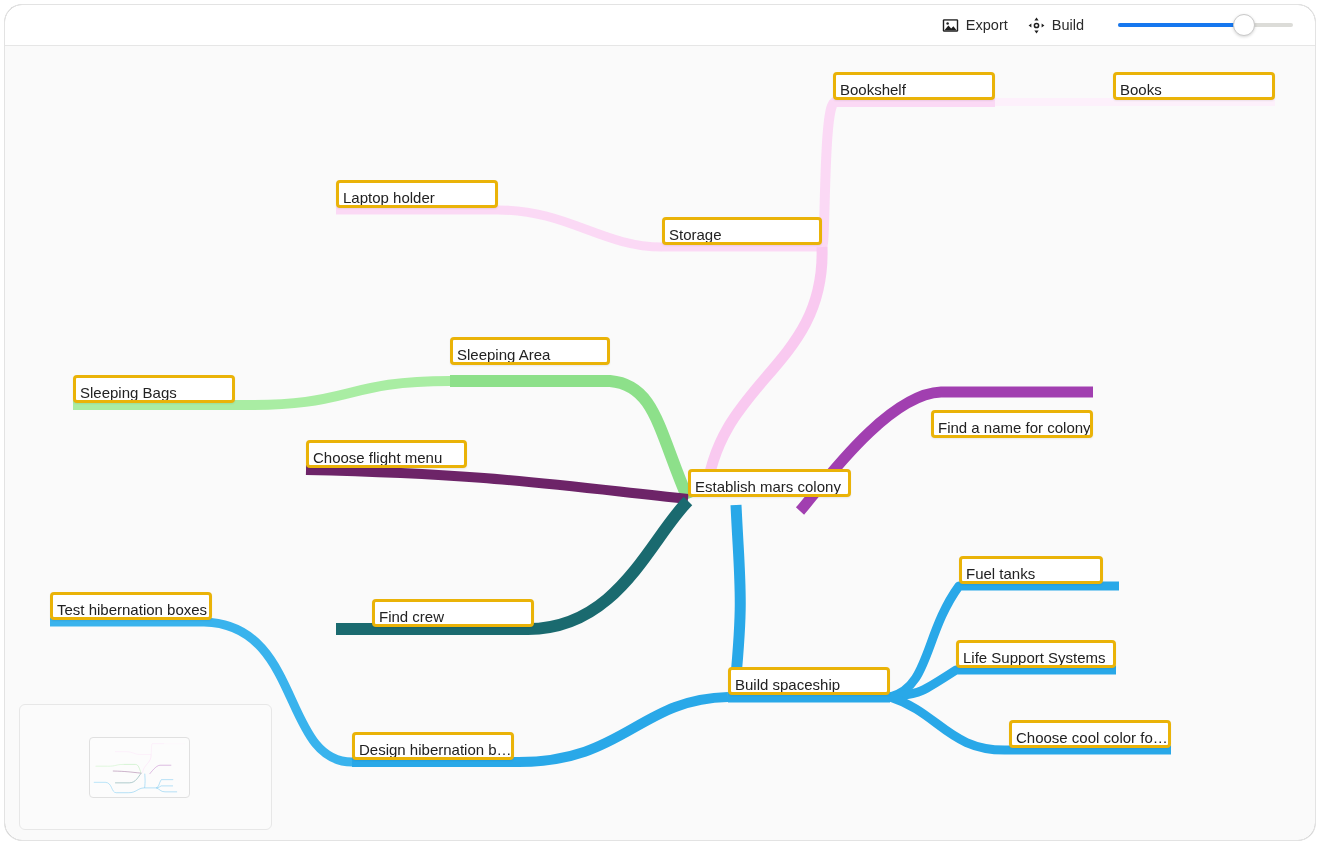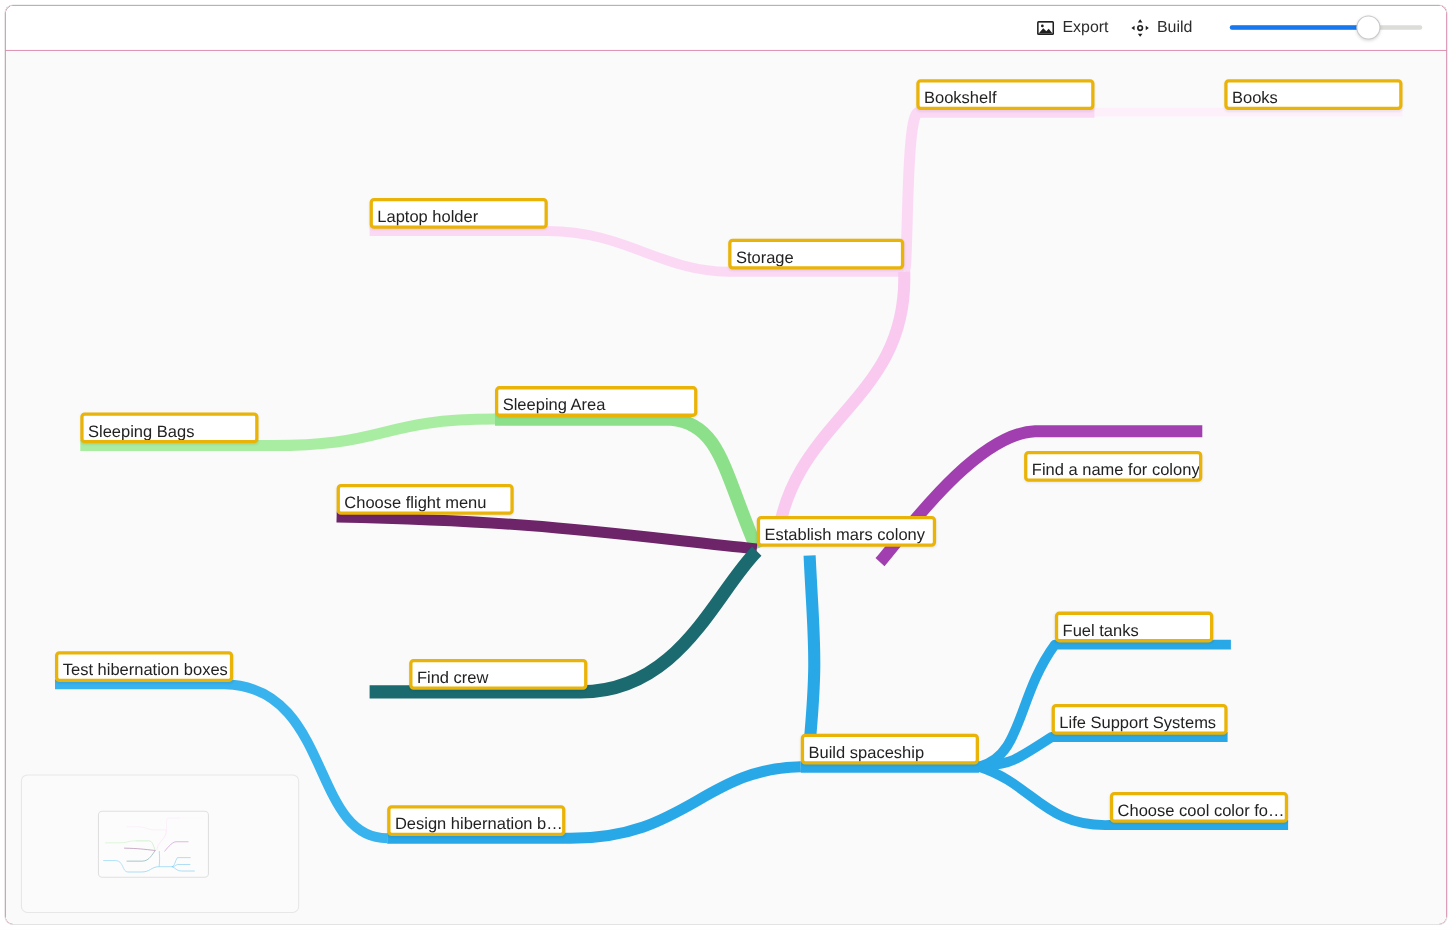--- a/index.html
+++ b/index.html
@@ -8,22 +8,22 @@
     width: 1320px; height: 845px;
     background: #ffffff;
     font-family: "Liberation Sans", sans-serif;
     overflow: hidden;
   }
   #app {
     position: absolute;
     left: 4px; top: 4px;
     width: 1312px; height: 837px;
     border: 1px solid #e3e3e3;
-    border-radius: 8px;
-    background: #be185d;
+    border-radius: 18px;
+    background: #a3a3a3;
     overflow: hidden;
   }
   
   #toolbar {
     position: absolute;
     left: 0; top: 0;
     width: 100%; height: 41px;
     background: #ffffff;
     border-bottom: 1px solid #e6e6e6;
     border-radius: 7px 7px 0 0;
@@ -229,21 +229,21 @@
         </div>
         <div class="node" style="left: 331px; top: 134px; width: 162px;">
           <span>Laptop holder</span>
         </div>
         <div class="node" style="left: 657px; top: 171px; width: 160px;">
           <span>Storage</span>
         </div>
         <div class="node" style="left: 68px; top: 329px; width: 162px;">
           <span>Sleeping Bags</span>
         </div>
-        <div class="node" style="left: 445px; top: 305px; width: 184px;">
+        <div class="node" style="left: 445px; top: 291px; width: 160px;">
           <span>Sleeping Area</span>
         </div>
         <div class="node" style="left: 926px; top: 316px; width: 162px; margin-top: 48px;">
           <span>Find a name for colony</span>
         </div>
         <div class="node" style="left: 301px; top: 394px; width: 161px;">
           <span>Choose flight menu</span>
         </div>
         <div class="node" style="left: 954px; top: 510px; width: 144px;">
           <span>Fuel tanks</span>

